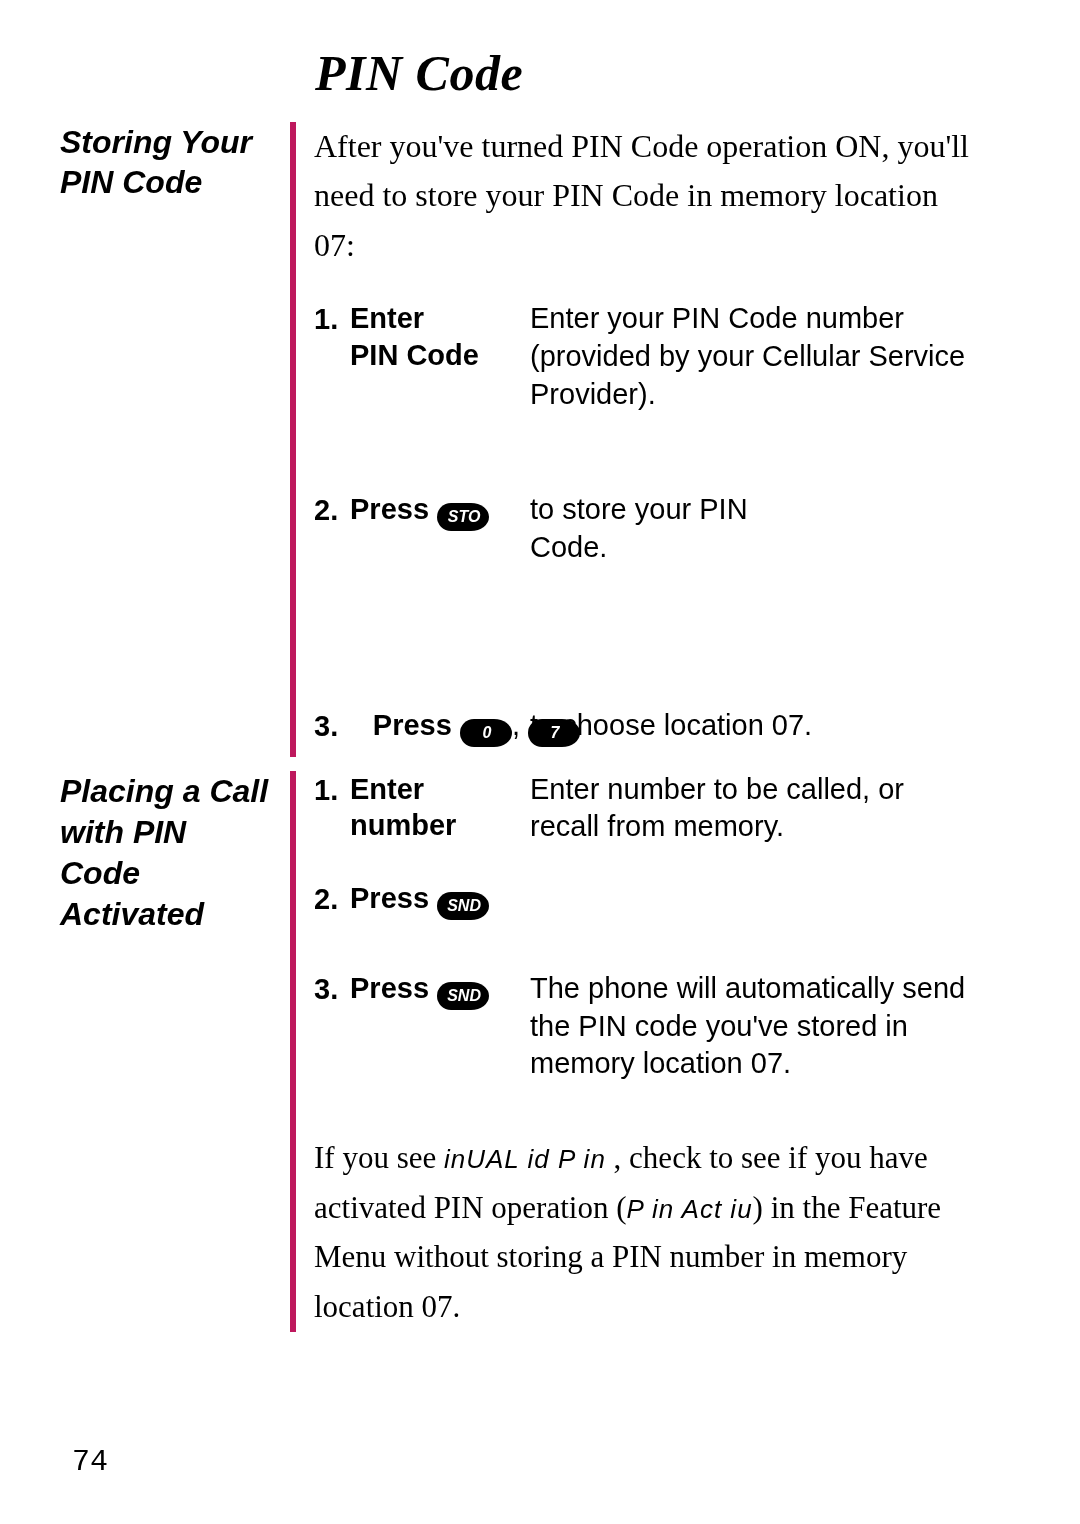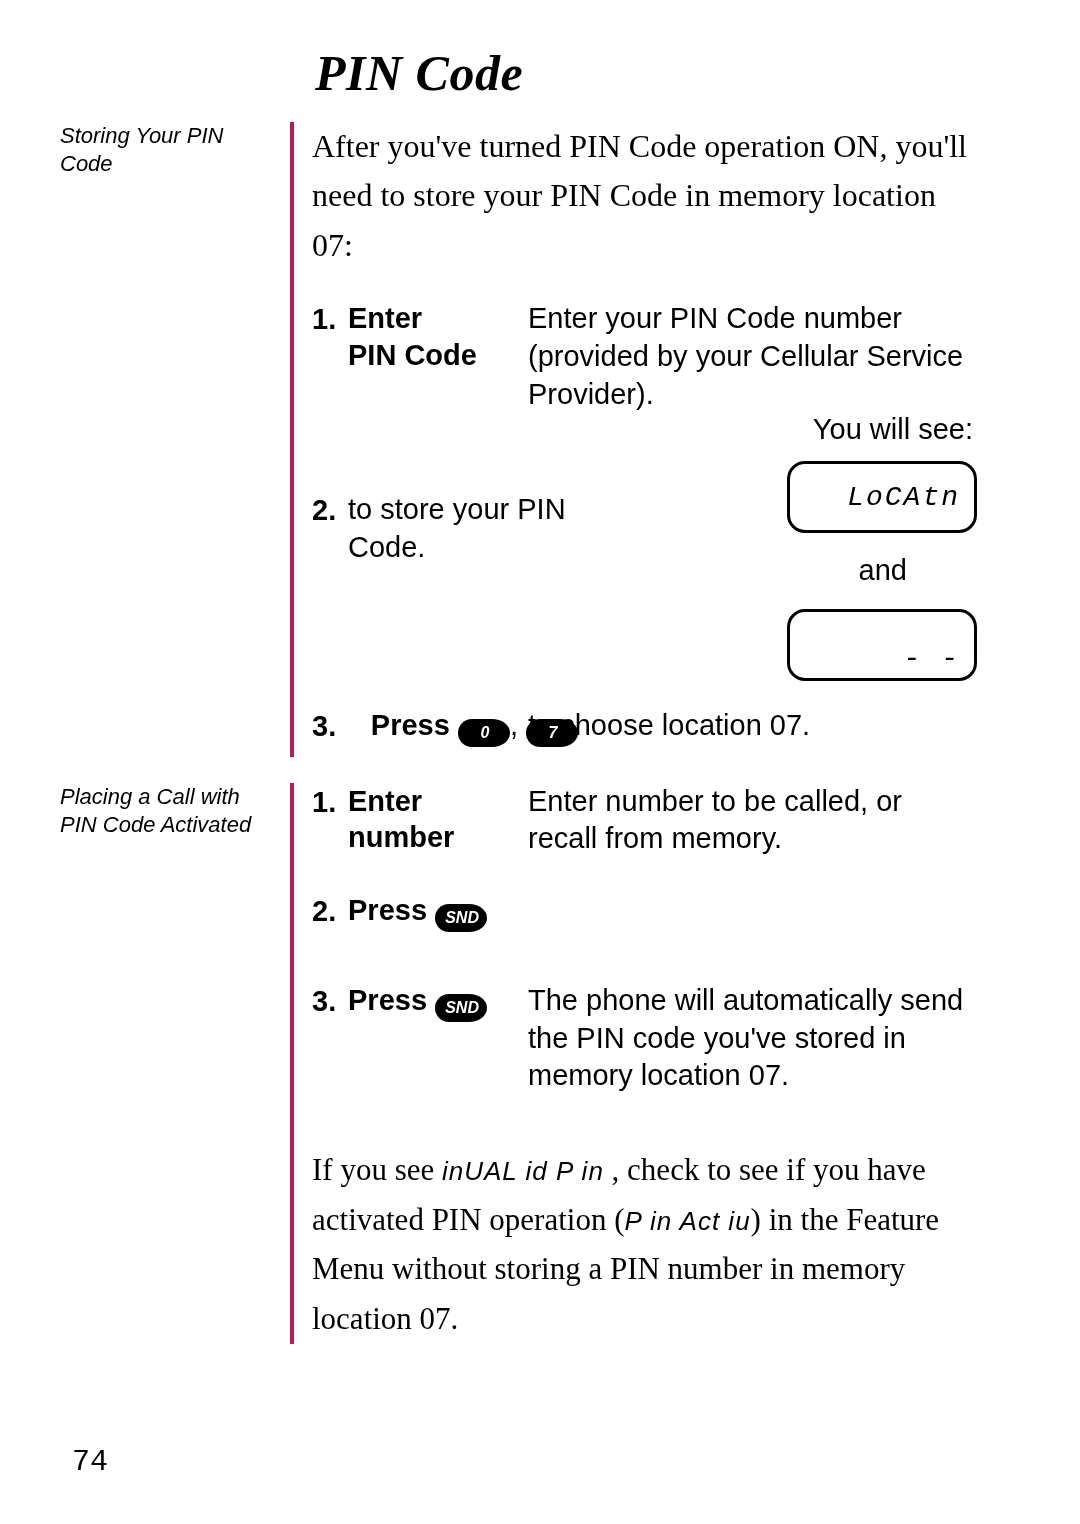--- a/index.html
+++ b/index.html
@@ -34,27 +34,27 @@
     align-items: flex-start;
   }
   .sidecol {
     width: 230px;
     flex: 0 0 230px;
     padding-right: 18px;
     box-sizing: border-box;
   }
   .sidehead {
     font-style: italic;
-    font-weight: 400;
-    font-size: 22px;
+    font-weight: 700;
+    font-size: 32px;
     line-height: 1.28;
   }
   .maincol {
     flex: 1;
-    border-left: 4px solid #be185d;
+    border-left: 6px solid #be185d;
     padding-left: 18px;
     box-sizing: border-box;
   }
   .intro {
     font-family: Georgia, "Times New Roman", serif;
     font-size: 32px;
     line-height: 1.55;
   }
   .steps {
     margin-top: 30px;
@@ -156,61 +156,55 @@
     line-height: 1.6;
   }
   .pgnum {
     position: absolute;
     left: 72px;
     bottom: 42px;
     font-family: Liberation Mono, monospace;
     font-size: 30px;
   }
   .gap-lg { margin-top: 78px; }
-  .sec2 { margin-top: 26px; }
+  .sec2 { margin-top: 14px; }
   .desc-narrow { max-width: 300px; }
 </style>
 </head>
 <body>
 
 <div class="page">
 
   <h1 class="title">PIN Code</h1>
 
   <div class="row">
     <div class="sidecol">
       <div class="sidehead">Storing Your PIN Code</div>
     </div>
     <div class="maincol">
       <div class="intro">After you've turned PIN Code operation ON, you'll need to store your PIN Code in memory location 07:</div>
 
       <div class="steps">
 
-        <div class="aside" style="top:110px;">
-          <div class="lbl">You will see:</div>
-          <div class="display">
-            <span class="seg7">LoCAtn</span>
-          </div>
-          <div class="andlbl">and</div>
-          <div class="display">
-            <span class="seg7" style="align-self:flex-end;margin-top:22px;">- -</span>
-          </div>
-        </div>
 
         <div class="step">
           <div class="num">1.</div>
           <div class="act">
             <b>Enter</b><br>
             <b>PIN Code</b>
           </div>
           <div class="desc">Enter your PIN Code number (provided by your Cellular Service Provider).</div>
         </div>
 
         <div class="step gap-lg">
           <div class="num">2.</div>
+          <div class="act">
+            <b>Press</b>
+            <span class="key">STO</span>
+          </div>
           <div class="desc desc-narrow">to store your PIN Code.</div>
         </div>
 
         <div class="step" style="margin-top:140px;margin-bottom:10px;">
           <div class="num">3.</div>
           <div class="act" style="width:230px;flex:0 0 230px;text-align:right;">
             <b>Press</b>
             <span class="key">0</span><span>,</span>
             <span class="key">7</span>
           </div>

